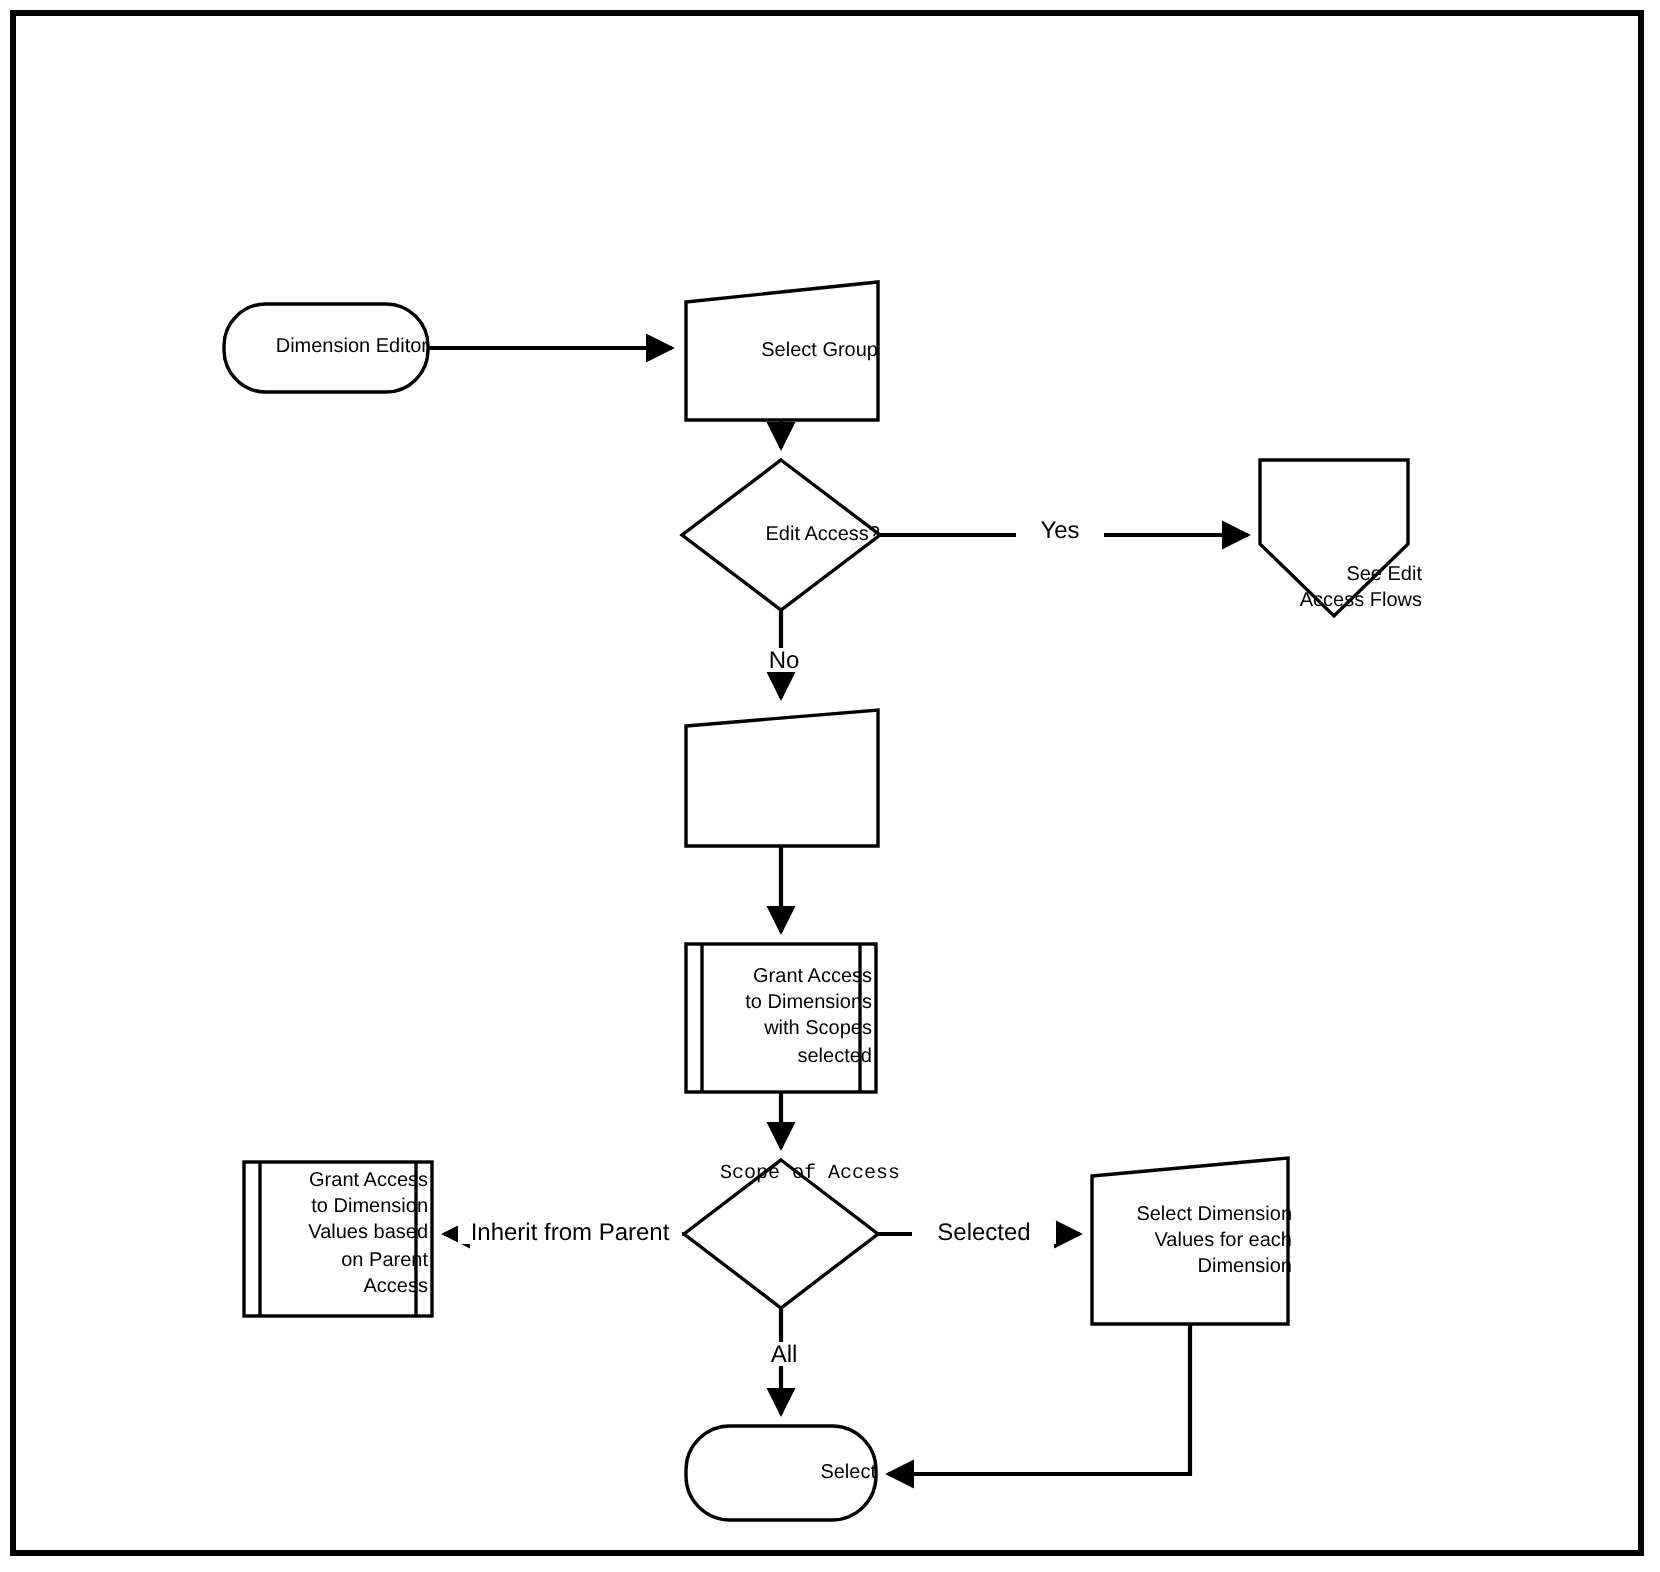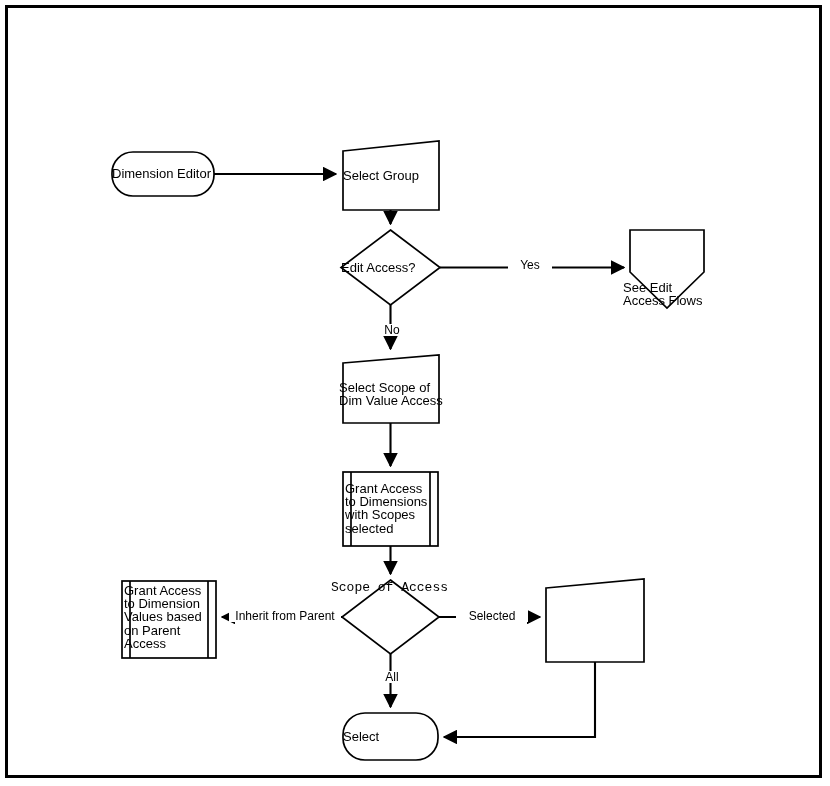--- a/index.html
+++ b/index.html
@@ -40,23 +40,23 @@
   #doc-title .num { margin-right: 9px; }
   #flow-svg {
     position: absolute;
     left: 0;
     top: 0;
     width: 830px;
     height: 786px;
   }
   .node-label {
     position: absolute;
-    text-align: left;
+    text-align: right;
     color: #000000;
-    font-size: 13px;
+    font-size: 10px;
     line-height: 13.2px;
     white-space: pre-line;
     pointer-events: none;
   }
   .edge-label {
     position: absolute;
     text-align: center;
     color: #000000;
     font-size: 12px;
     line-height: 12px;
@@ -127,36 +127,37 @@
 
   <div class="node-label" style="left:112px; top:167px; width:102px;">Dimension Editor</div>
 
   <div class="node-label" style="left:343px; top:169px; width:96px;">Select Group</div>
 
   <div class="node-label" style="left:341px; top:261px; width:99px;">Edit Access?</div>
 
   <div class="node-label" style="left:623px; top:251px; width:88px;margin-top:30px;">See Edit
 Access Flows</div>
 
-  <div class="node-label" style="left:339px; top:381px; width:104px;">Select Scope of
-Dim Value Access</div>
 
   <div class="node-label" style="left:345px; top:482px; width:91px;">Grant Access
 to Dimensions
 with Scopes
 selected</div>
 
   <div class="node-label" style="left:331px; top:581px; width:119px;font-family:Liberation Mono, monospace;">Scope of Access</div>
 
   <div class="node-label" style="left:124px; top:584px; width:90px;">Grant Access
 to Dimension
 Values based
 on Parent
 Access</div>
 
+  <div class="node-label" style="left:544px; top:601px; width:102px;">Select Dimension
+Values for each
+Dimension</div>
 
   <div class="node-label" style="left:343px; top:730px; width:95px;">Select</div>
 
   <div class="edge-label" style="left:508px; top:259px; width:40px;">Yes</div>
 
   <div class="edge-label" style="left:372px; top:324px; width:36px;">No</div>
 
   <div class="edge-label" style="left:229px; top:610px; width:108px;">Inherit from Parent</div>
 
   <div class="edge-label" style="left:456px; top:610px; width:68px;">Selected</div>

